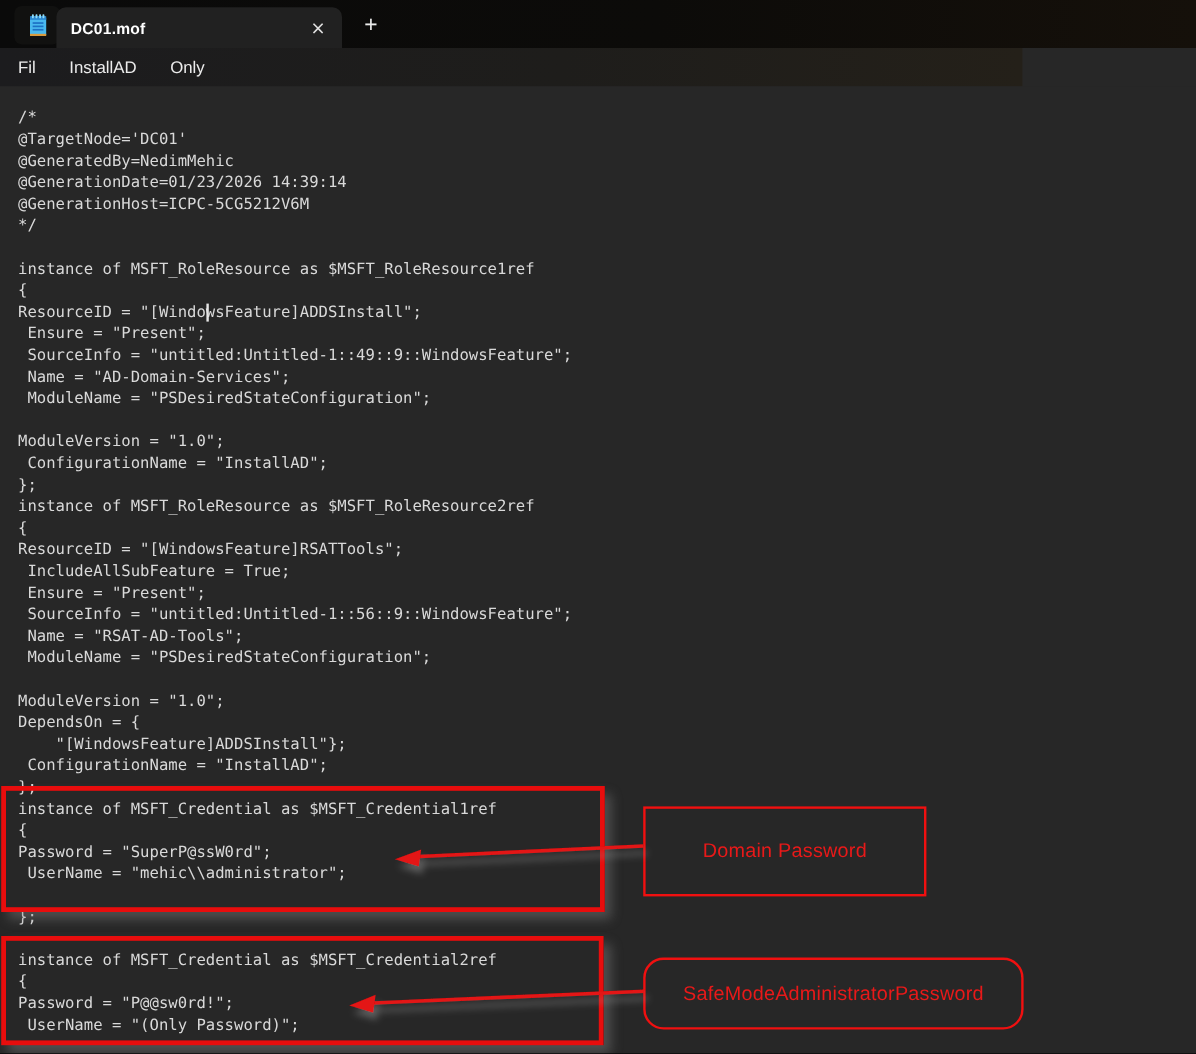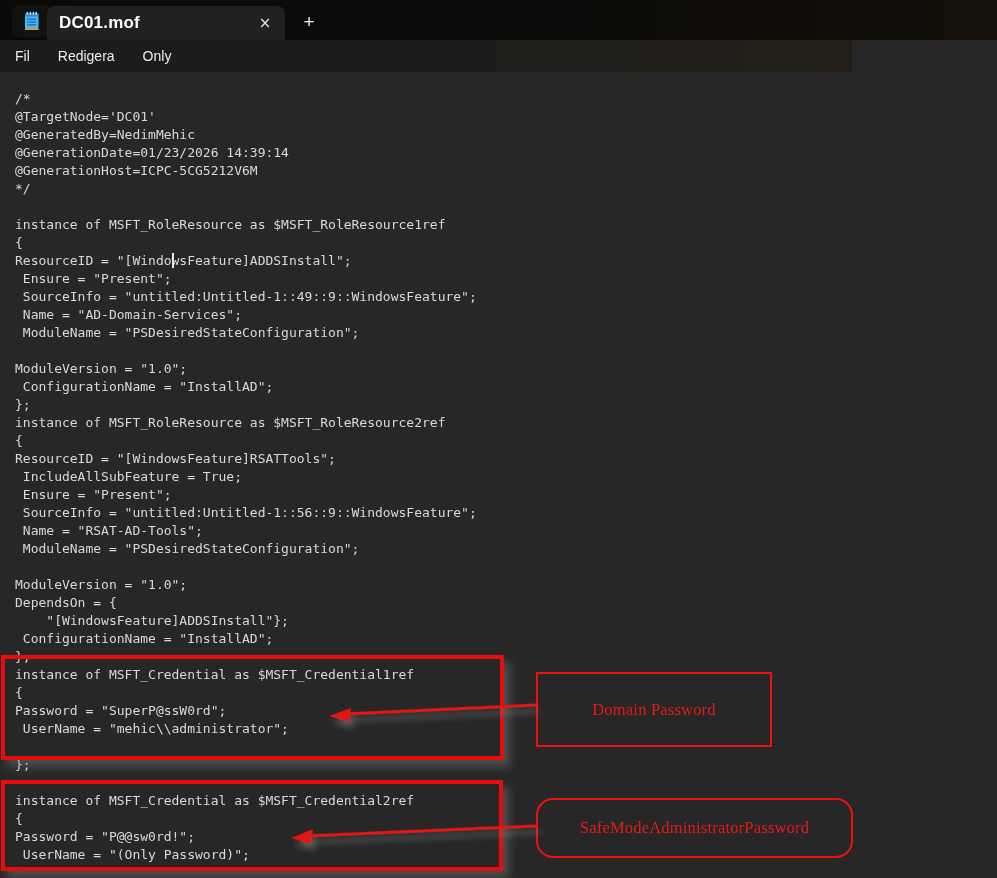--- a/index.html
+++ b/index.html
@@ -18,21 +18,21 @@
     position: absolute; left: 12px; top: 5px; width: 38px; height: 32px;
     background: #111110; border-radius: 6px;
   }
   .app-icon { position: absolute; left: 24px; top: 11px; width: 16px; height: 20px; }
   .tab {
     position: absolute; left: 47px; top: 6px; width: 238px; height: 34px;
     background: #212121; border-radius: 8px 8px 0 0;
     display: flex; align-items: center; cursor: default;
   }
   .tab-title {
-    margin-left: 12px; color: #ffffff; font-size: 17px; font-weight: 700;
+    margin-left: 12px; color: #ffffff; font-size: 13px; font-weight: 700;
     letter-spacing: .2px;
   }
   .tab-close {
     position: absolute; right: 8px; top: 5px; width: 24px; height: 24px;
     display: flex; align-items: center; justify-content: center;
     color: #e3e3e3; font-size: 15px; border-radius: 4px; cursor: pointer;
     font-family: "DejaVu Sans", sans-serif;
   }
   .new-tab {
     position: absolute; left: 294px; top: 7px; width: 30px; height: 30px;
@@ -74,21 +74,21 @@
   .hl-box-2 { left: 1px; top: 780px; width: 502px; height: 91px; }
   .ann-box {
     position: absolute; border: 2px solid #f01010; background: transparent;
     display: flex; align-items: center; justify-content: center;
     pointer-events: none;
   }
   .ann-box-1 { left: 536px; top: 672px; width: 236px; height: 75px; }
   .ann-box-2 { left: 536px; top: 798px; width: 317px; height: 60px; border-radius: 17px; }
   .ann-label {
     color: #e81919; font-size: 16.5px; letter-spacing: .2px;
-    font-family: Liberation Serif, serif;
+    font-family: Liberation Sans, sans-serif;
   }
   .arrows {
     position: absolute; left: 0; top: 0; width: 997px; height: 878px;
     pointer-events: none;
   }
 </style>
 </head>
 <body>
 
 <div class="app">
@@ -111,21 +111,21 @@
       <span class="tab-title">DC01.mof</span>
       <span class="tab-close">×</span>
     </div>
     <div class="new-tab">
       <span>+</span>
     </div>
   </div>
 
   <div class="menubar">
     <div class="menu-item">Fil</div>
-    <div class="menu-item">Redigera</div>
+    <div class="menu-item">InstallAD</div>
     <div class="menu-item">Only</div>
   </div>
 
   <div class="editor">
     <pre class="code">/*
 @TargetNode='DC01'
 @GeneratedBy=NedimMehic
 @GenerationDate=01/23/2026 14:39:14
 @GenerationHost=ICPC-5CG5212V6M
 */

